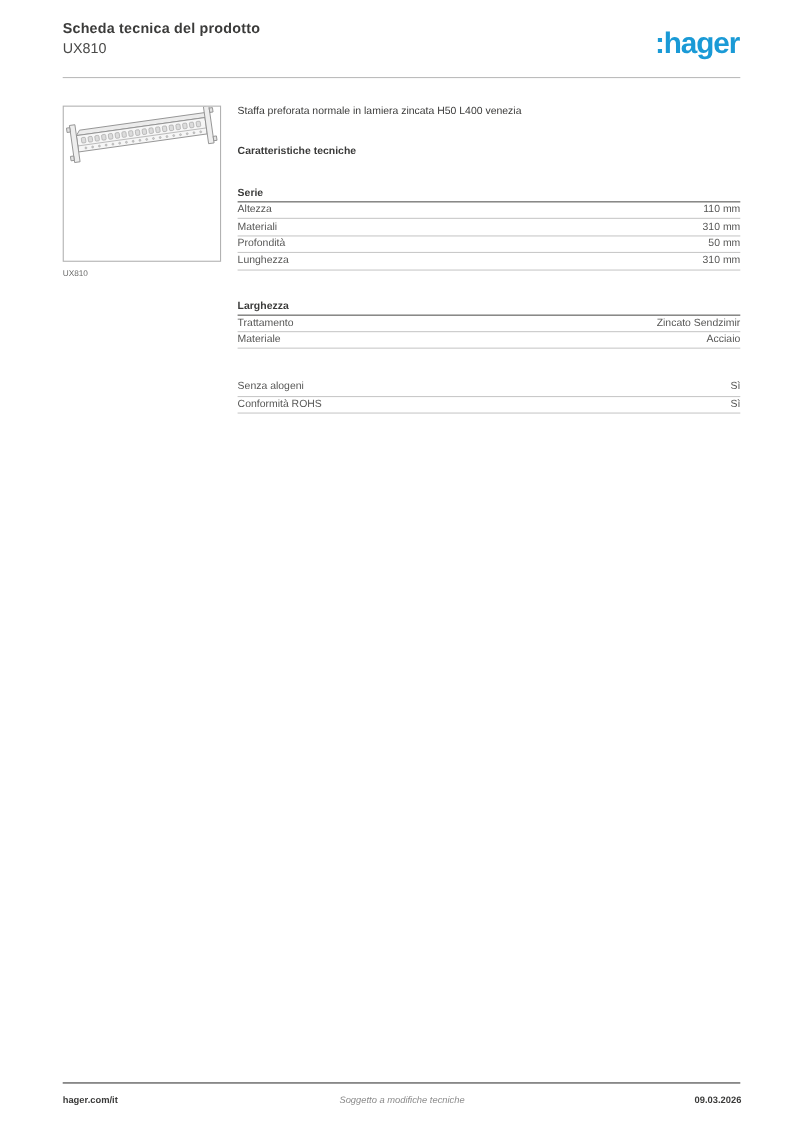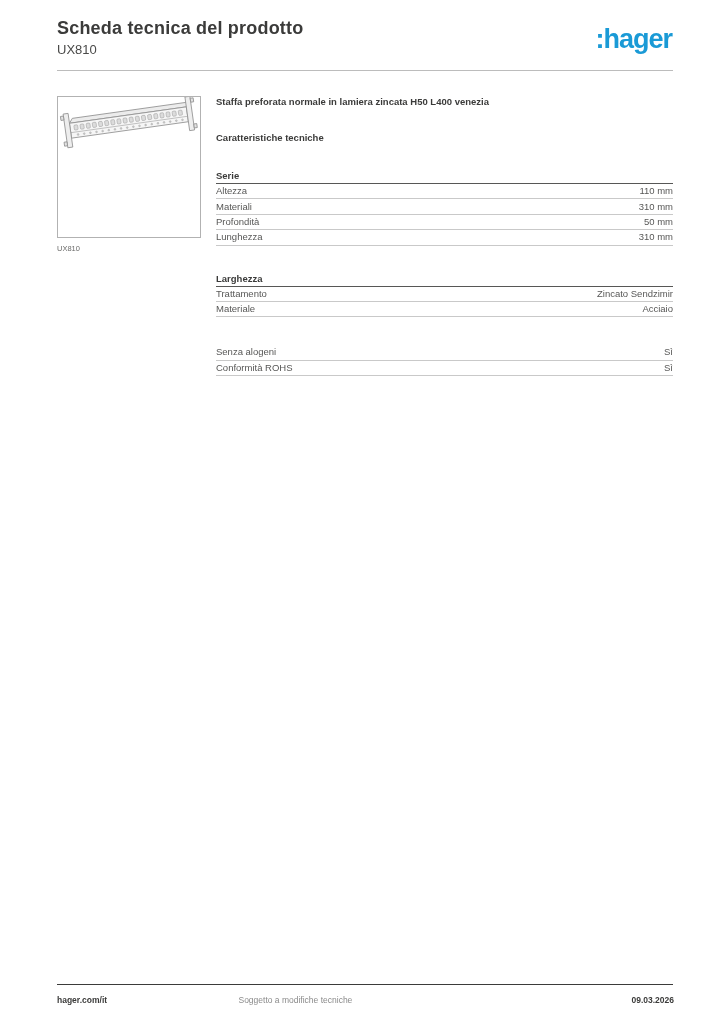--- a/index.html
+++ b/index.html
@@ -9,21 +9,21 @@
     -webkit-font-smoothing:antialiased;
   }
   .page { position:absolute; inset:0; background:#fff; }
 
   
   .header {
     position:absolute; left:57px; right:52px; top:18px;
     display:flex; justify-content:space-between; align-items:flex-start;
   }
   .page-title {
-    font-size:18px; font-weight:bold; color:#3b3b3a; margin:0;
+    font-size:13px; font-weight:bold; color:#3b3b3a; margin:0;
     line-height:1.2; letter-spacing:0.2px;
   }
   .page-subtitle { font-size:13px; color:#4a4a49; margin-top:2px; line-height:1.2; }
   .logo {
     font-size:27px; font-weight:bold; color:var(--brand-blue, #1a9ad6);
     letter-spacing:-1px; line-height:1; margin-top:8px;
   }
   .header-rule {
     position:absolute; left:57px; right:51px; top:70px;
     border-top:1px solid #bcbcbc; height:0;
@@ -31,21 +31,21 @@
 
   
   .main { position:absolute; left:57px; right:51px; top:96px; display:flex; gap:15px; }
   .image-col { width:144px; flex:none; }
   .image-box { width:142px; height:140px; border:1px solid #b2b2b2; box-sizing:content-box; }
   .image-box svg { display:block; }
   .image-caption { font-size:7.5px; color:#6b6b6a; margin-top:6px; }
 
   .content-col { flex:1; min-width:0; }
   .description {
-    font-size:9.5px; font-weight:bold; color:#3b3b3a; margin:0; line-height:11px;
+    font-size:9.5px; font-weight:normal; color:#3b3b3a; margin:0; line-height:11px;
   }
   .char-title {
     font-size:9.5px; font-weight:bold; color:#3b3b3a; margin-top:26px; line-height:10px;
   }
   .section { margin-top:28px; }
   .section-title {
     font-size:9.5px; font-weight:bold; color:#3b3b3a; line-height:10px;
     padding-bottom:2px; border-bottom:1px solid var(--line-dark, #575756);
   }
   .spec-row {
@@ -59,21 +59,21 @@
   
   .footer-rule {
     position:absolute; left:57px; right:51px; top:984px;
     border-top:1px solid #3b3b3a; height:0;
   }
   .footer {
     position:absolute; left:57px; right:50px; top:995px;
     display:flex; align-items:baseline; font-size:8.5px; line-height:1.2;
   }
   .footer-left  { flex:1; font-weight:bold; color:#3b3b3a; }
-  .footer-center{ flex:1.4; text-align:left; color:#8b8b8b; }
+  .footer-center{ flex:1.4; text-align:center; color:#8b8b8b;font-style:italic; }
   .footer-right { flex:1; text-align:right; font-weight:bold; color:#3b3b3a; }
 </style>
 </head>
 <body>
 
 <div class="page">
 
   <div class="header">
     <div>
       <div class="page-title">Scheda tecnica del prodotto</div>

